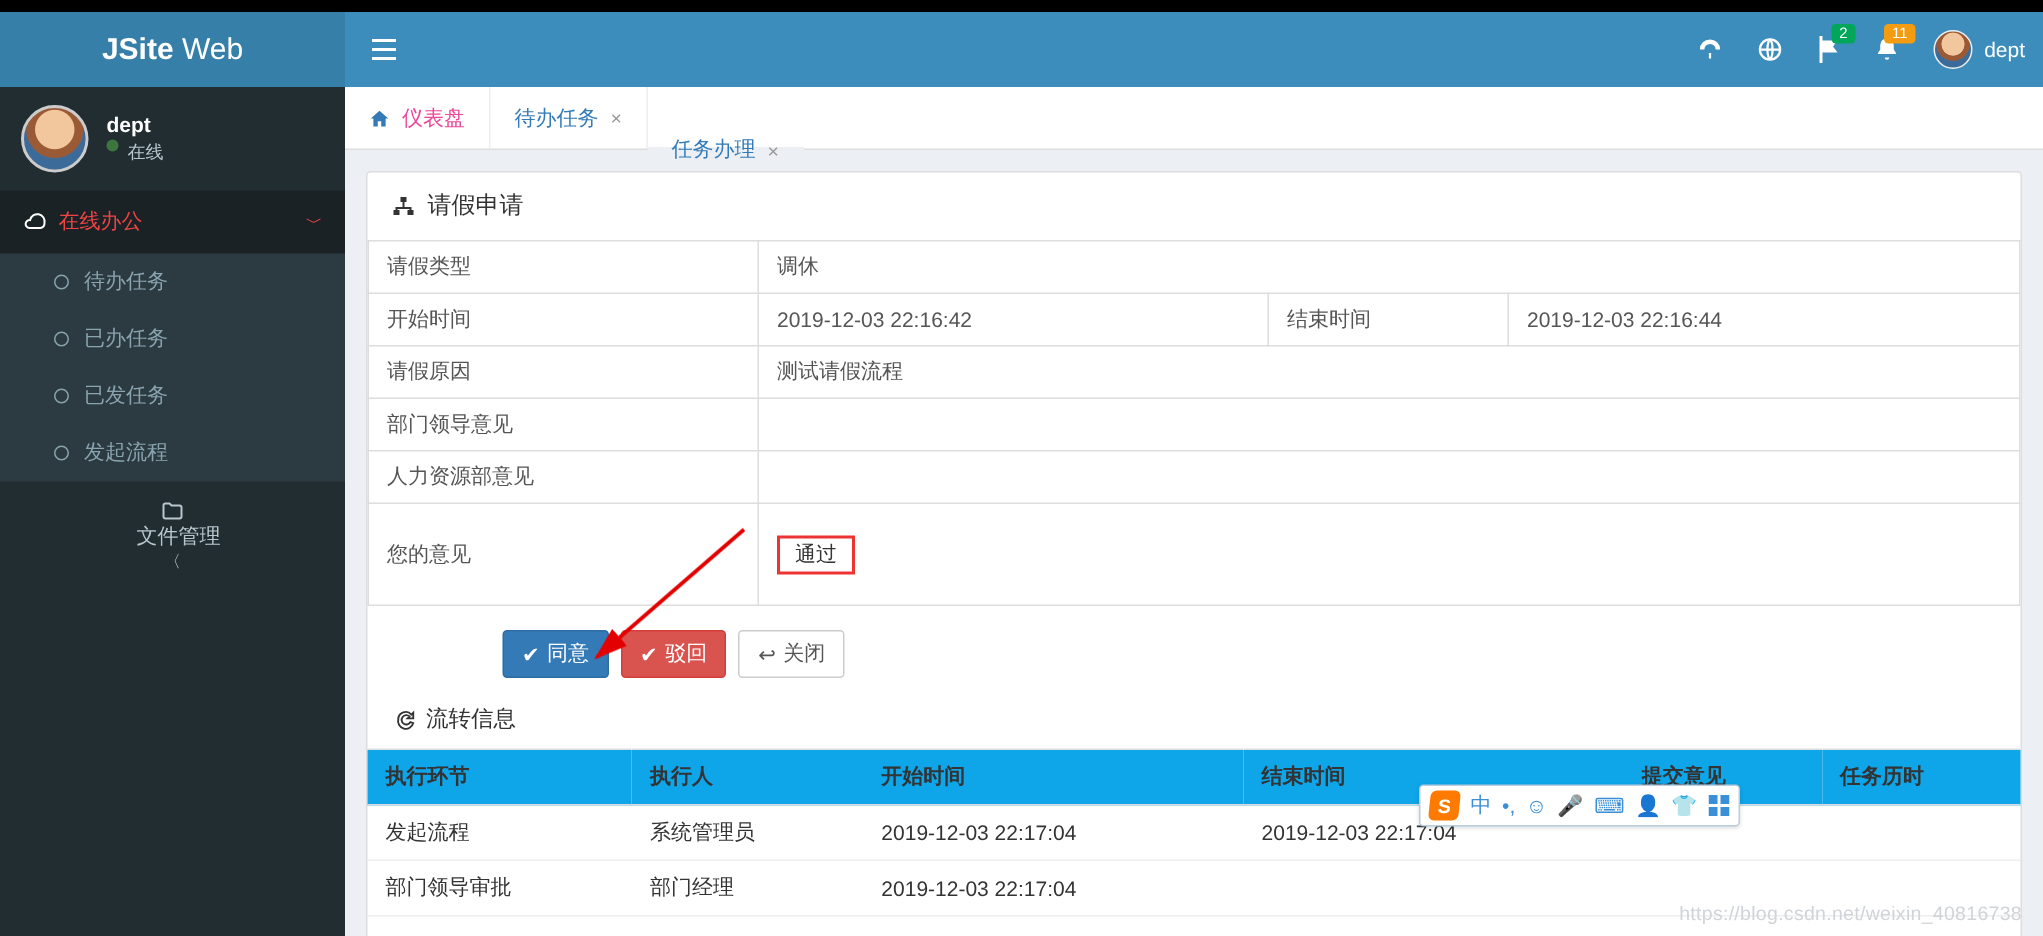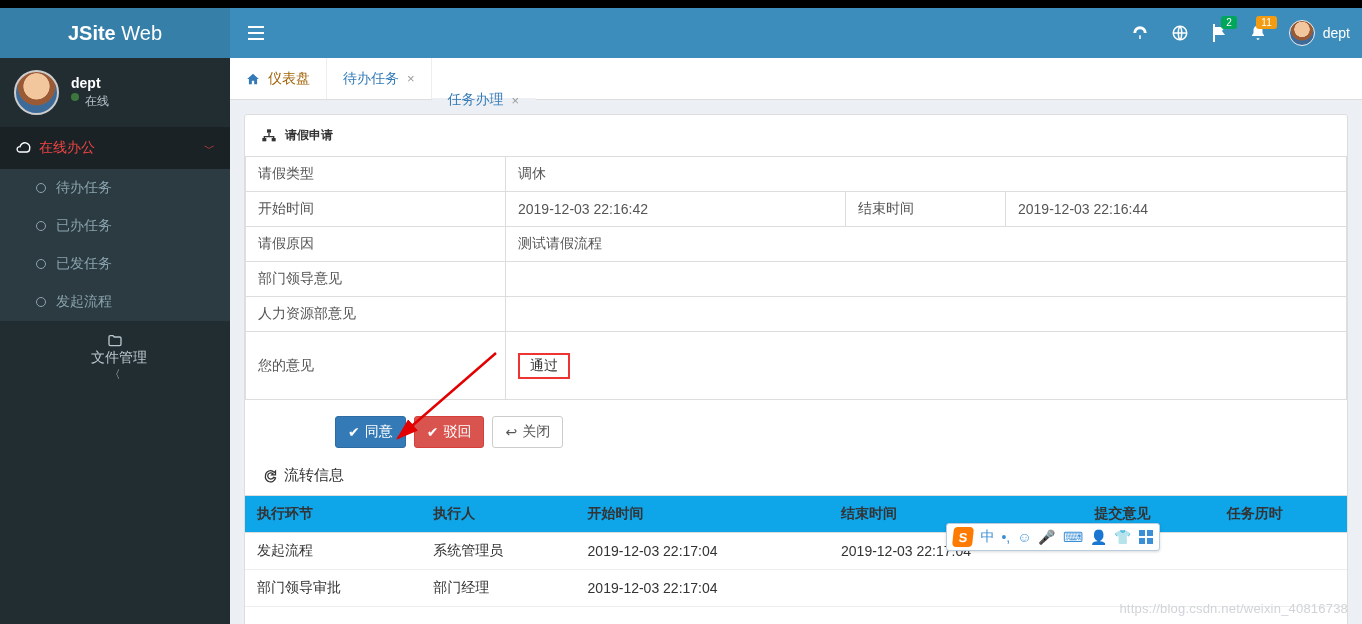--- a/index.html
+++ b/index.html
@@ -38,28 +38,28 @@
 .nav-icon { position: relative; cursor: pointer; display: inline-flex; }
 .badge { position: absolute; top: -8px; right: -10px; font-size: 10px; padding: 1px 5px; border-radius: 3px; color: #fff; }
 .badge.green { background: #00a65a; }
 .badge.orange { background: #f39c12; }
 .nav-user { display: flex; align-items: center; gap: 8px; cursor: pointer; }
 .nav-user .mini-avatar { width: 26px; height: 26px; border-radius: 50%; background: radial-gradient(circle at 50% 35%, #f2c79e 38%, #9b5a36 40%, #9b5a36 55%, #3d6b99 58%); border: 1px solid #eee; }
 
 
 .tabs { background: #fff; border-bottom: 1px solid #ddd; display: flex; height: 42px; }
 .tab { display: flex; align-items: center; gap: 8px; padding: 0 16px; border-right: 1px solid #eee; color: #337ab7; cursor: pointer; font-size: 14px; }
-.tab.home { color: #a16207; }
+.tab.home { color: #ec4899; }
 .tab.active { background: #ecf0f5; border-top: 2px solid transparent; margin-top: 40px; }
 .tab .close-x { color: #999; font-size: 13px; cursor: pointer; }
 
 
 .content { padding: 14px 14px 0 14px; overflow-y: auto; flex: 1; }
 .panel { background: #fff; border: 1px solid #ddd; border-radius: 3px; }
-.panel-header { padding: 12px 16px; display: flex; align-items: center; gap: 8px; font-size: 12px; color: #333; font-weight: bold; }
+.panel-header { padding: 12px 16px; display: flex; align-items: center; gap: 8px; font-size: 16px; color: #333; }
 .panel-body { padding: 0 0 20px 0; }
 
 .form-table { width: calc(100% - 0px); border-collapse: collapse; margin: 0; }
 .form-table td { border: 1px solid #ddd; padding: 8px 12px; font-size: 14px; color: #555; vertical-align: middle; }
 .form-table td.label { width: 260px; background: #fff; }
 .form-table td.val { background: #fff; }
 .opinion-cell { height: 68px; vertical-align: top; padding: 8px 10px; }
 .red-box { border: 2px solid #e33; display: inline-block; padding: 2px 10px; color: #333; font-size: 14px; }
 
 .btn-row { padding: 16px 0 0 90px; display: flex; gap: 8px; }

